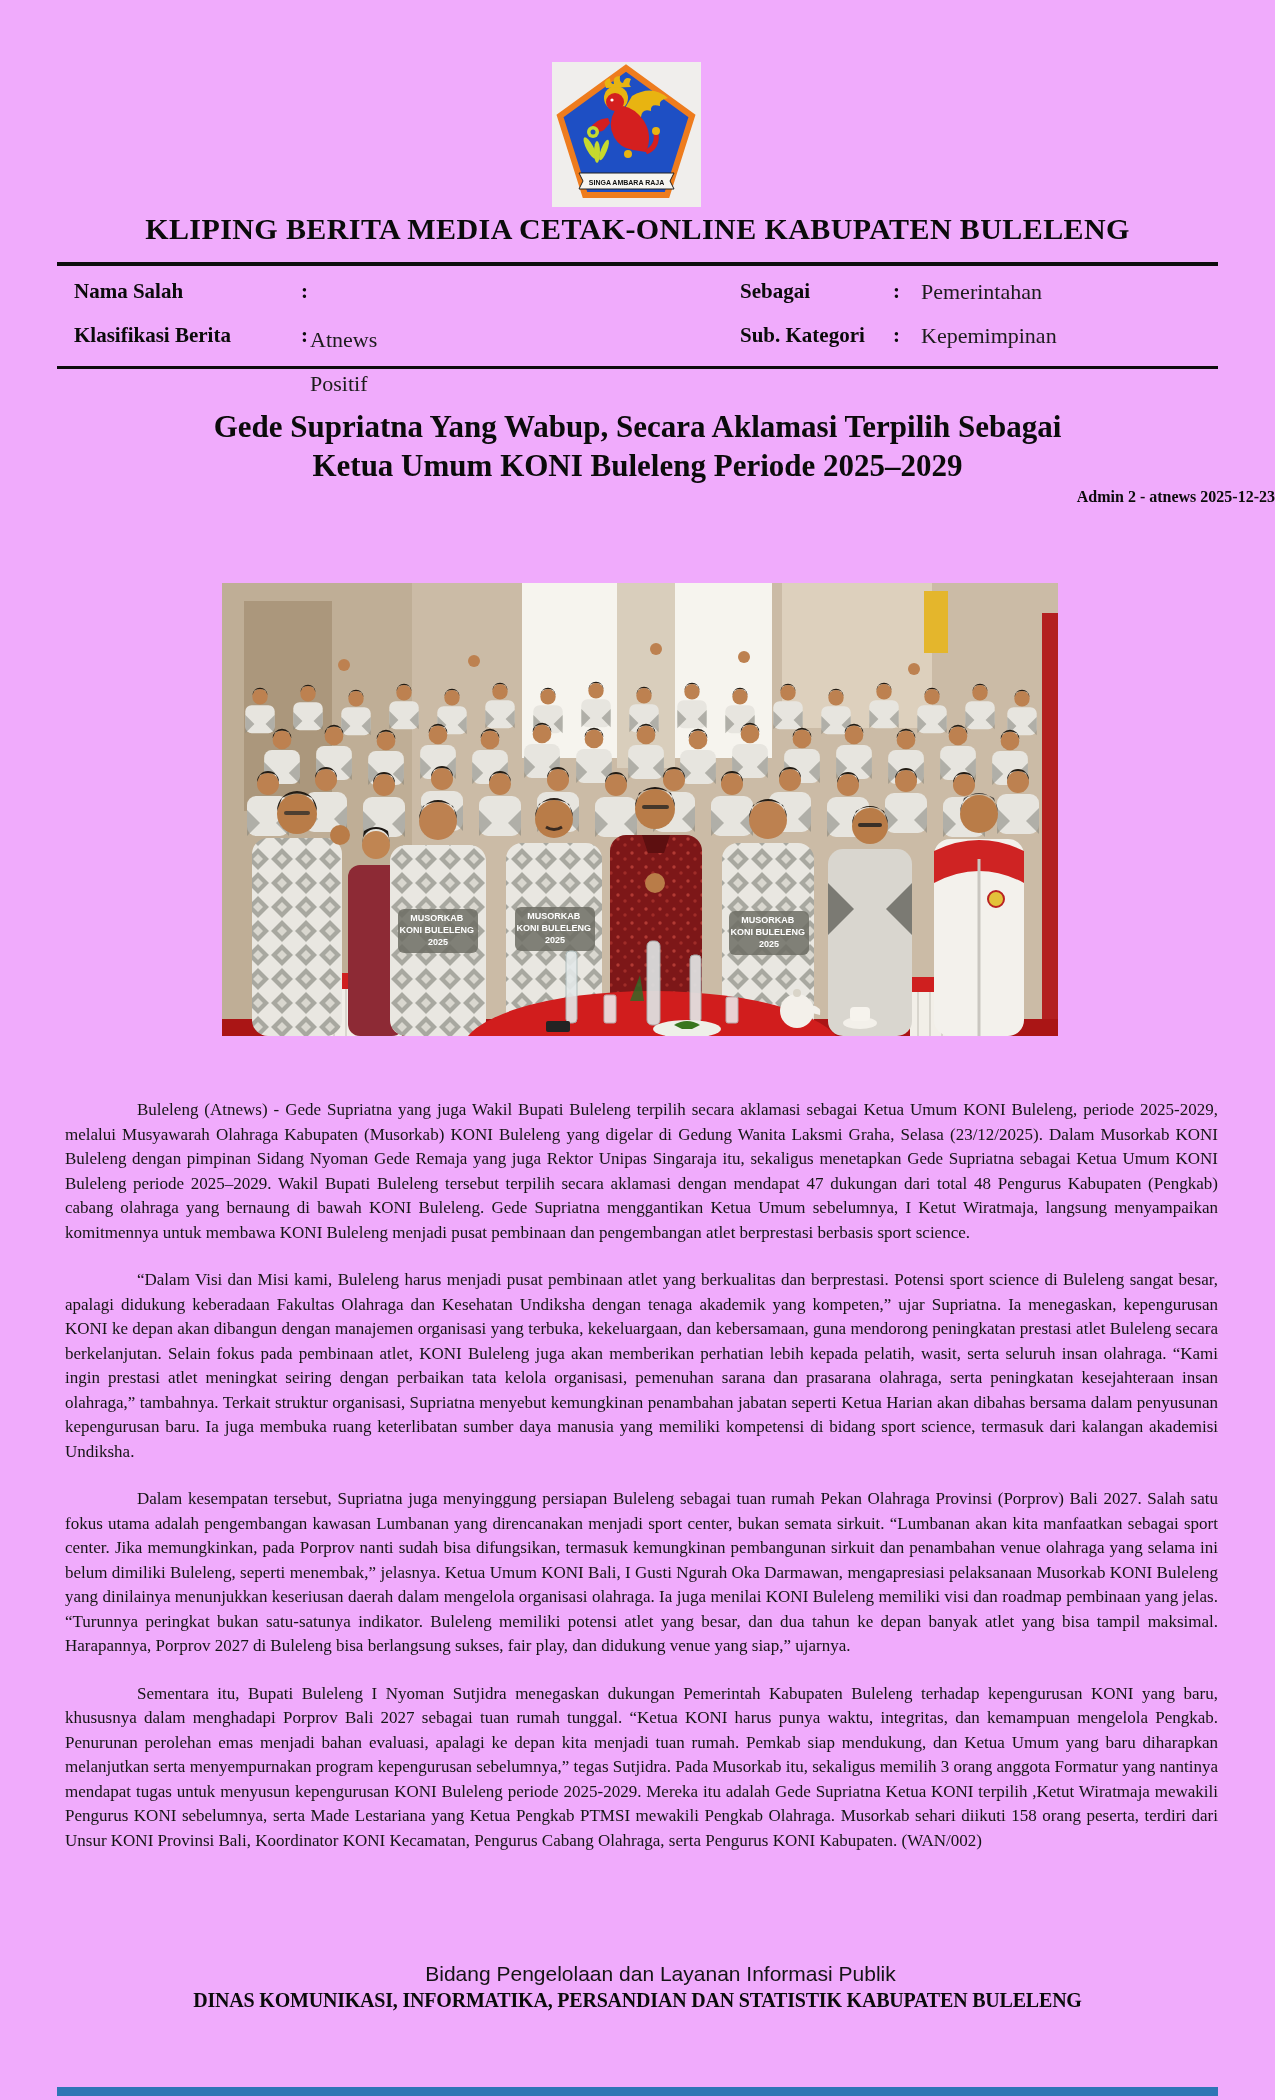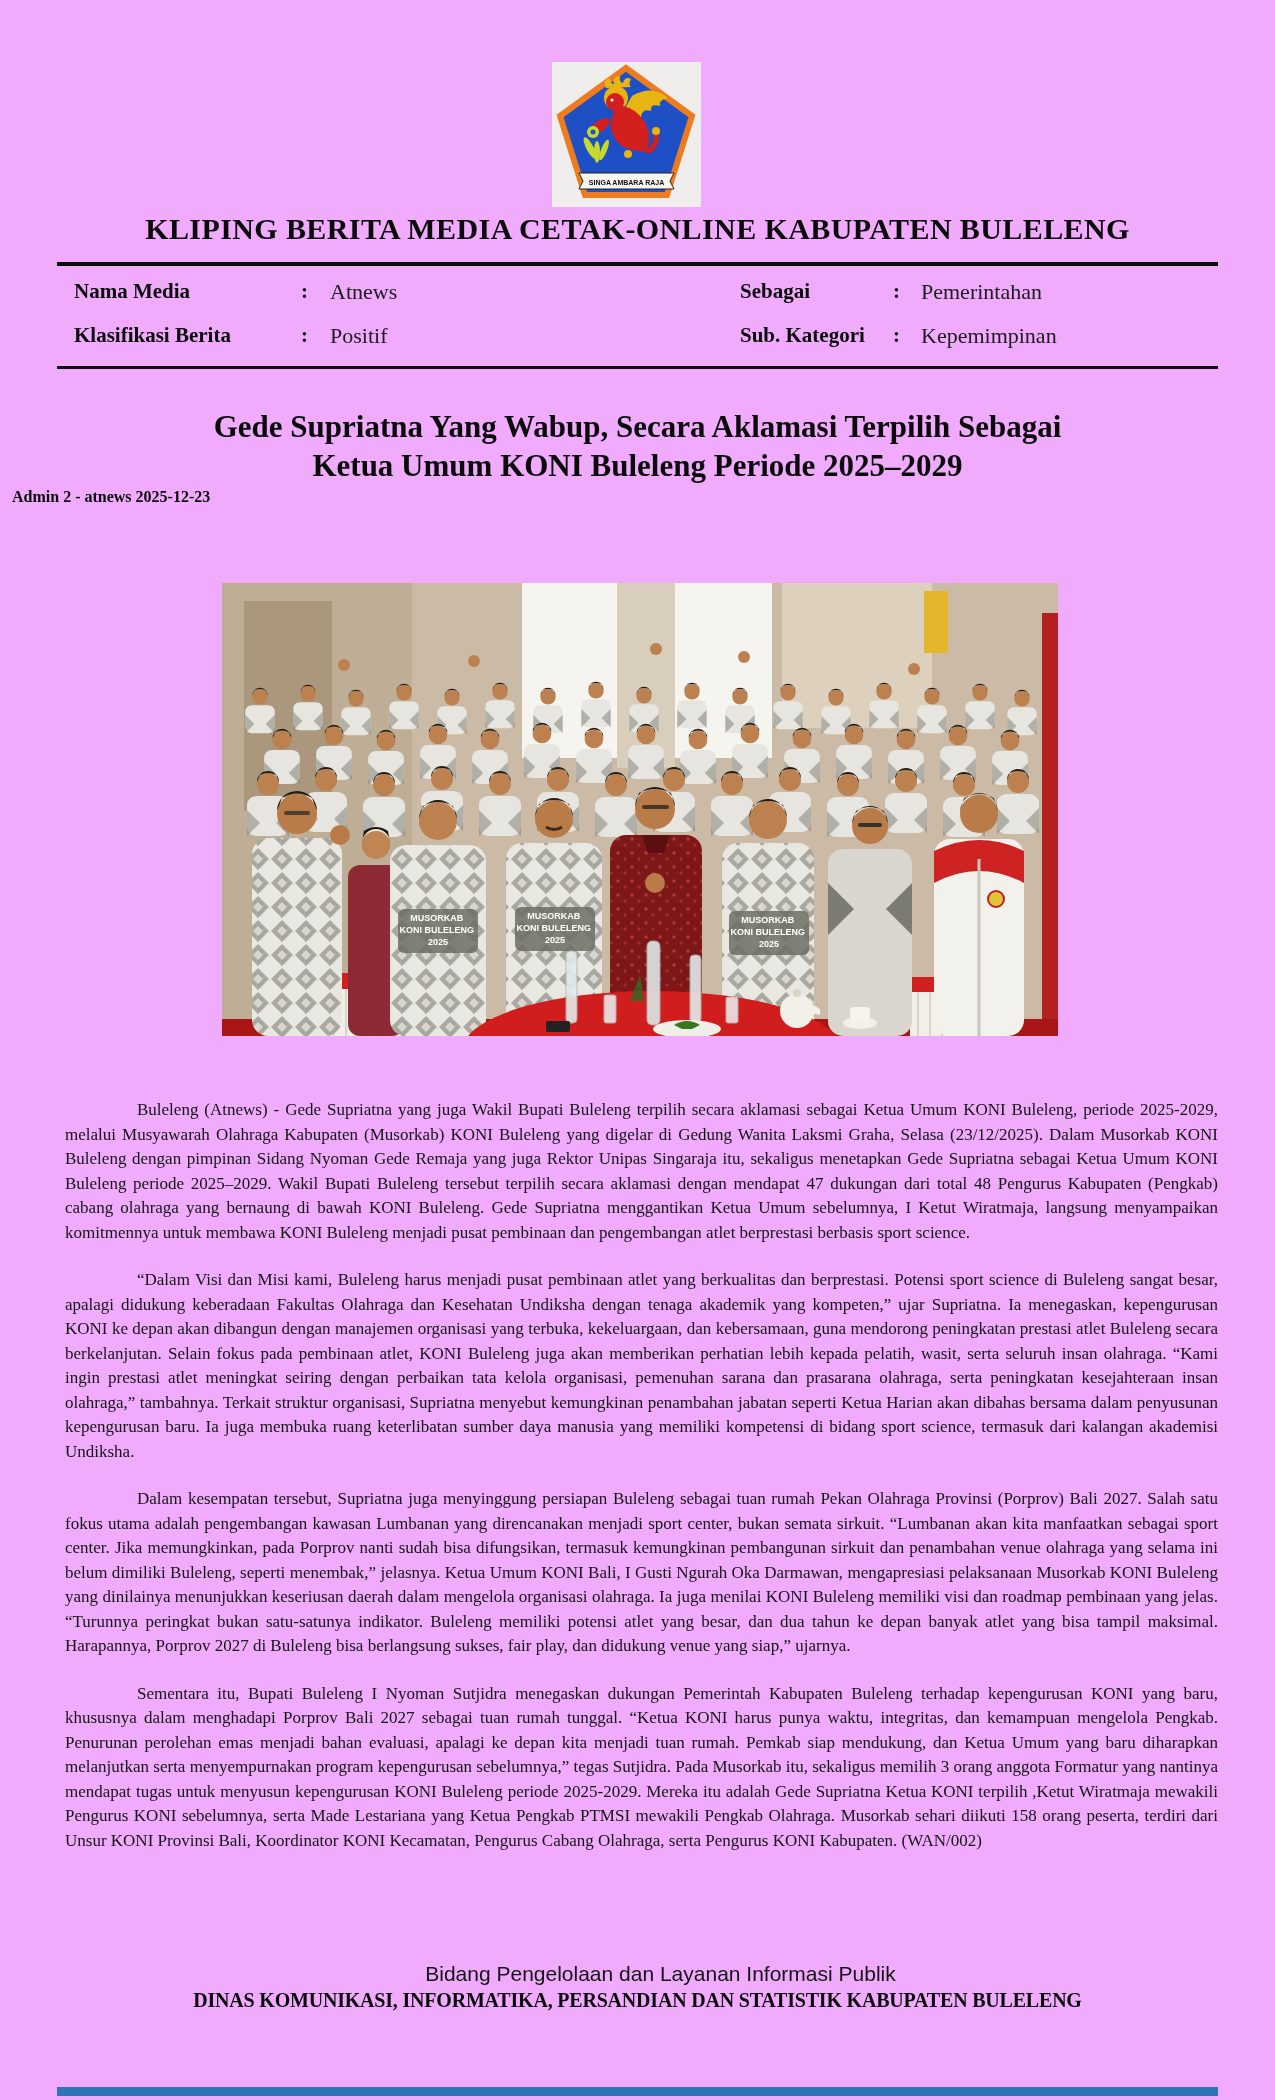--- a/index.html
+++ b/index.html
@@ -19,26 +19,26 @@
   }
   .rule { position:absolute; left:57px; right:57px; background:#0d0d0d; }
   .rule-title { top:262px; height:4px; }
   .rule-meta  { top:366px; height:3px; }
   
   .meta-row { position:absolute; left:0; width:100%; height:34px; }
   .meta-row-1 { top:279px; } .meta-row-2 { top:323px; }
   .meta-row span { position:absolute; white-space:nowrap; }
   .m-lbl { font-weight:bold; font-size:21px; color:#0b0b0b; }
   .m-val { font-size:22px; color:#1c1c1c; }
-  .c1 { left:74px; }  .c2 { left:301px; } .c3 { left:330px; }
+  .c1 { left:74px; }  .c2 { left:301px; } .c3 { left:310px;margin-top:48px; }
   .c4 { left:740px; } .c5 { left:893px; } .c6 { left:921px; }
   
   .art-title { position:absolute; left:0; width:100%; text-align:center; font-weight:bold; font-size:31px; color:#0b0b0b; }
   .art-title.l1 { top:401px;margin-top:8px; } .art-title.l2 { top:448px; }
-  .byline { position:absolute; top:488px; left:0; width:100%; text-align:left; font-weight:bold; font-size:16px; color:#0b0b0b;padding-left:12px; }
+  .byline { position:absolute; top:488px; left:0; width:100%; text-align:right; font-weight:bold; font-size:16px; color:#0b0b0b;padding-left:12px; }
   
   .photo { position:absolute; left:222px; top:583px; width:836px; height:453px; background:#d8cfc2; }
   .photo svg { display:block; width:100%; height:100%; }
   
   .body-text {
     position:absolute; left:57px; top:1098px; width:1161px;
     font-size:17px; line-height:24.5px; text-align:justify; color:#151515;
   }
   .body-text p { text-indent:72px; margin:0 0 23px 8px; }
   .source-url { position:absolute; left:57px; top:1894px; font-weight:bold; font-size:15px; color:#0b0b0b; white-space:nowrap; }
@@ -81,21 +81,21 @@
 
       <path d="M27,111 h95 l-4,8 4,8 h-95 l4,-8 z" fill="#f7f5f0" stroke="#222" stroke-width="1"></path>
       <text x="74.5" y="122.5" text-anchor="middle" font-size="7" font-weight="bold" fill="#111" font-family="Liberation Sans, sans-serif">SINGA AMBARA RAJA</text>
     </svg>
   </div>
 
   <div class="doc-title">KLIPING BERITA MEDIA CETAK-ONLINE KABUPATEN BULELENG</div>
   <div class="rule rule-title"></div>
 
   <div class="meta-row meta-row-1">
-    <span class="m-lbl c1">Nama Media</span>
+    <span class="m-lbl c1">Nama Salah</span>
     <span class="m-lbl c2">:</span>
     <span class="m-val c3">Atnews</span>
     <span class="m-lbl c4">Sebagai</span>
     <span class="m-lbl c5">:</span>
     <span class="m-val c6">Pemerintahan</span>
   </div>
   <div class="meta-row meta-row-2">
     <span class="m-lbl c1">Klasifikasi Berita</span>
     <span class="m-lbl c2">:</span>
     <span class="m-val c3">Positif</span>

